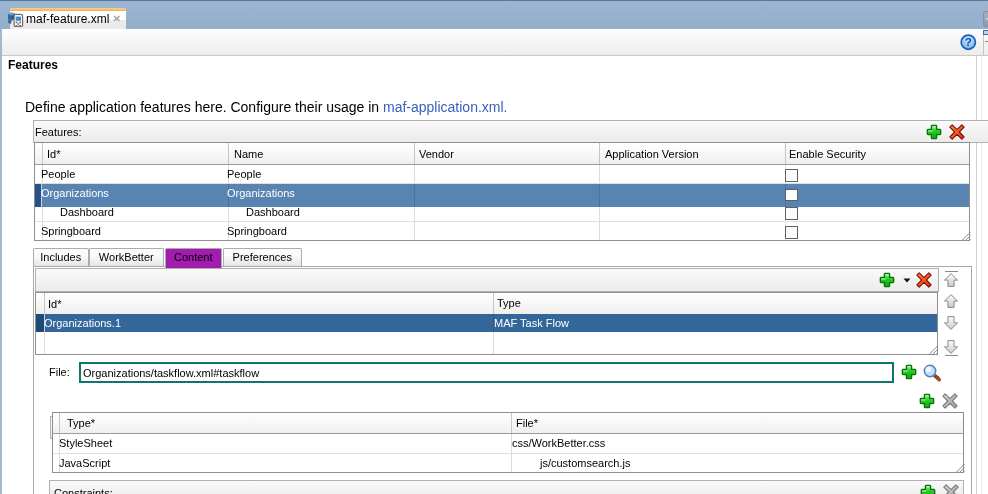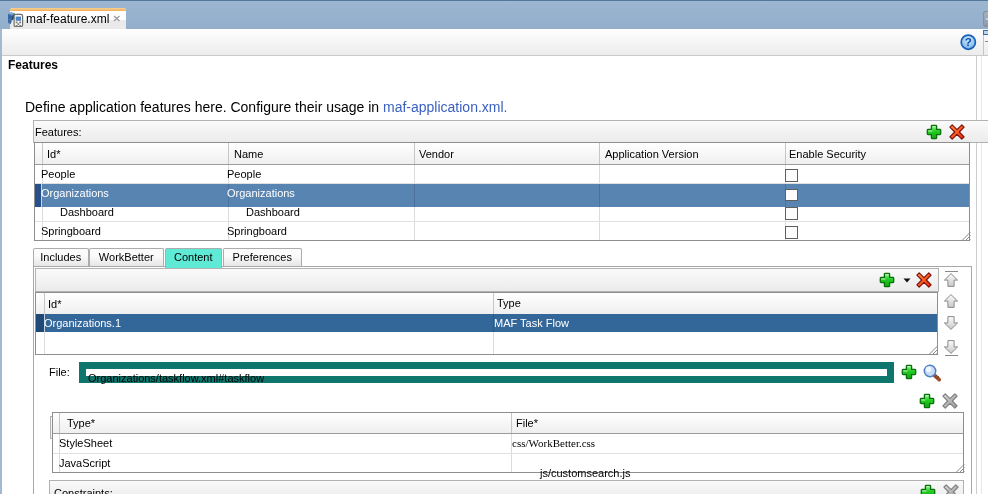--- a/index.html
+++ b/index.html
@@ -42,24 +42,24 @@
 .rowsep{position:absolute;left:0;right:0;height:1px;background:#E0E0E0;}
 .sel{background:#5884B2;color:#fff;}
 .sel2{background:#336699;color:#fff;}
 .selgut{position:absolute;left:0;top:0;bottom:0;width:6px;background:#28518C;border-right:1px solid #CAD4DE;}
 .selgut2{position:absolute;left:0;top:0;bottom:0;width:7.5px;background:#1F4978;border-right:1px solid #C4CFDA;}
 .cell{position:absolute;white-space:nowrap;}
 .cb{position:absolute;width:13px;height:12.5px;background:#FCFCFC;border:1.2px solid #5F5F5F;box-sizing:border-box;}
 
 .tabbtn{position:absolute;top:248px;height:18px;box-sizing:border-box;border:1px solid #ACACAC;border-bottom:none;
  border-radius:2px 2px 0 0;background:linear-gradient(#FBFBFB 0 40%,#E6E6E6);text-align:center;line-height:17px;}
-#tabContent{background:#5eead4;height:20px;z-index:3;}
+#tabContent{background:#a21caf;height:20px;z-index:3;}
 #tabpanel{left:33px;top:266px;width:939px;height:228px;border:1px solid #A8A8A8;border-bottom:none;background:#fff;box-sizing:border-box;}
 
-#fileinput{left:79px;top:362px;width:815px;height:21px;border:7px solid #0f766e;box-sizing:border-box;background:#fff;}
+#fileinput{left:79px;top:362px;width:815px;height:21px;border:2px solid #0f766e;box-sizing:border-box;background:#fff;}
 #fileinput span{position:absolute;left:2px;top:3px;}
 svg{position:absolute;}
 </style>
 </head>
 <body>
 <div id="page">
 <svg width="0" height="0" style="position:absolute">
 <defs>
 <linearGradient id="gplus" x1="0" y1="0" x2="0" y2="1">
  <stop offset="0" stop-color="#9DF49D"></stop>
@@ -281,26 +281,26 @@
  <div class="vsepb" style="left:6px;"></div>
  <div class="vsepb" style="left:458px;"></div>
  <div class="thead" style="height:21px;">
    <div class="cell" style="left:14px;top:4px;">Type*</div>
    <div class="cell" style="left:463px;top:4px;">File*</div>
    <div class="vsep" style="left:6px;"></div>
    <div class="vsep" style="left:458px;"></div>
  </div>
  <div class="abs" style="left:0;top:21px;width:910px;height:19px;">
    <div class="cell" style="left:6px;top:3px;">StyleSheet</div>
-        <div class="cell" style="left:459px;top:3px;font-family:Liberation Serif, serif;">css/WorkBetter.css</div>
+        <div class="cell" style="left:459px;top:3px;">css/WorkBetter.css</div>
  </div>
  <div class="rowsep" style="top:40px;"></div>
  <div class="abs" style="left:0;top:41px;width:910px;height:19px;">
    <div class="cell" style="left:6px;top:3px;">JavaScript</div>
-        <div class="cell" style="left:459px;top:13px;padding-left:28px;">js/customsearch.js</div>
+        <div class="cell" style="left:459px;top:3px;padding-left:28px;">js/customsearch.js</div>
  </div>
 </div>
 <svg class="abs" style="left:955px;top:464px" width="10" height="9" viewBox="0 0 10 9">
  <path d="M9.5 0 L1 8.5 M9.5 3.5 L4.5 8.5 M9.5 7 L8 8.5" stroke="#888" fill="none"></path>
 </svg>
 
 <div class="abs bar" style="left:49px;top:480px;width:915px;height:20px;">
       <span class="lbl" style="left:4px;top:6px;transform:none;">Constraints:</span>
     </div>
 <svg class="abs" style="left:920px;top:484px" width="16" height="16" viewBox="0 0 16 16">

